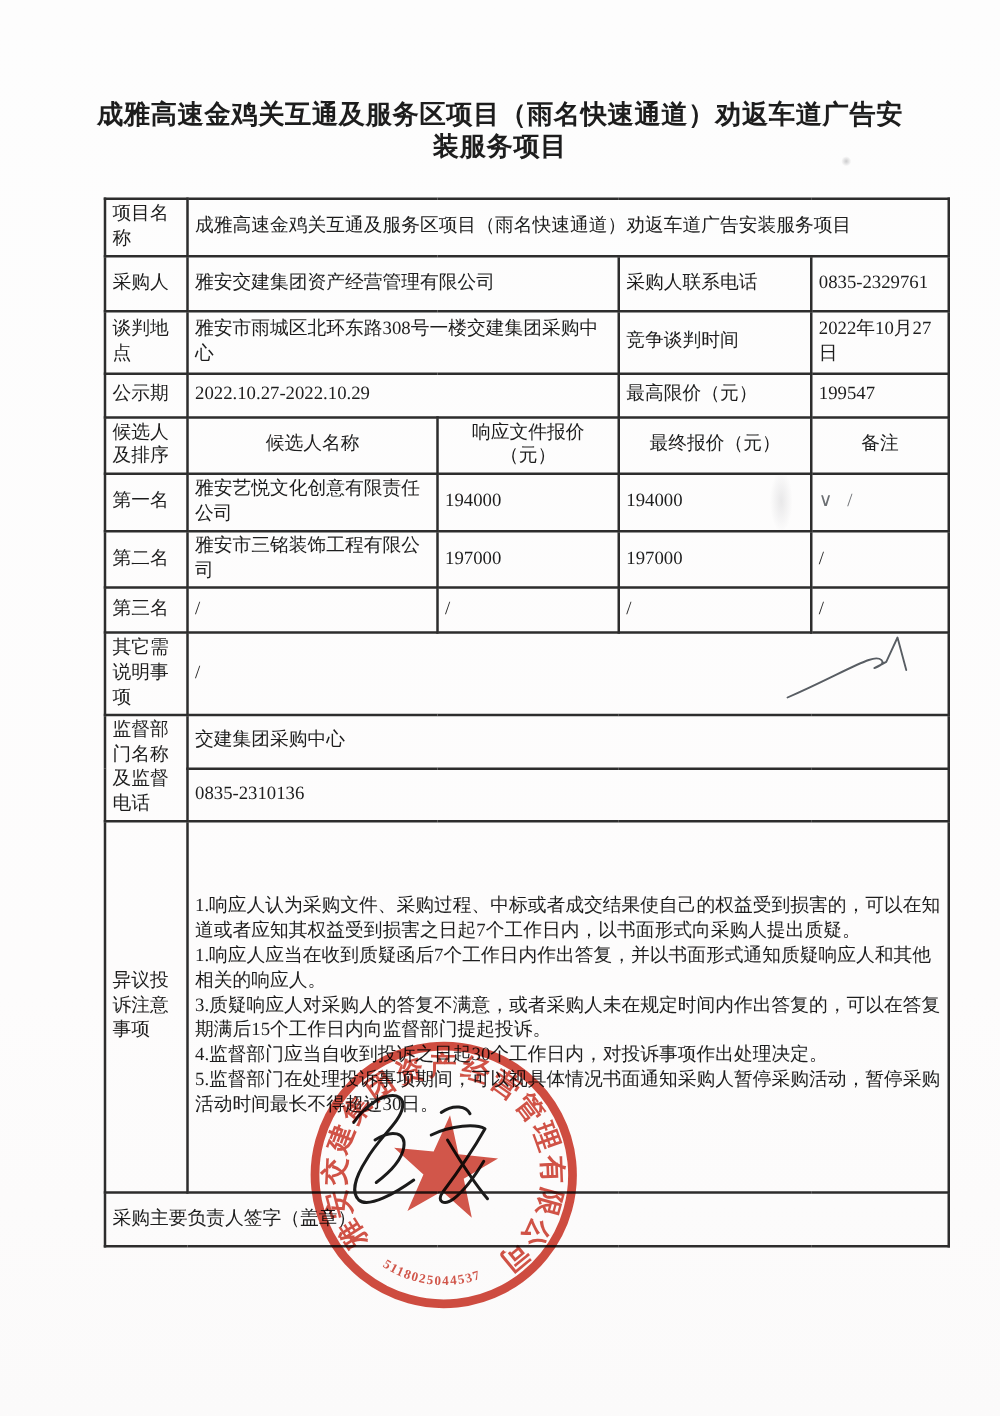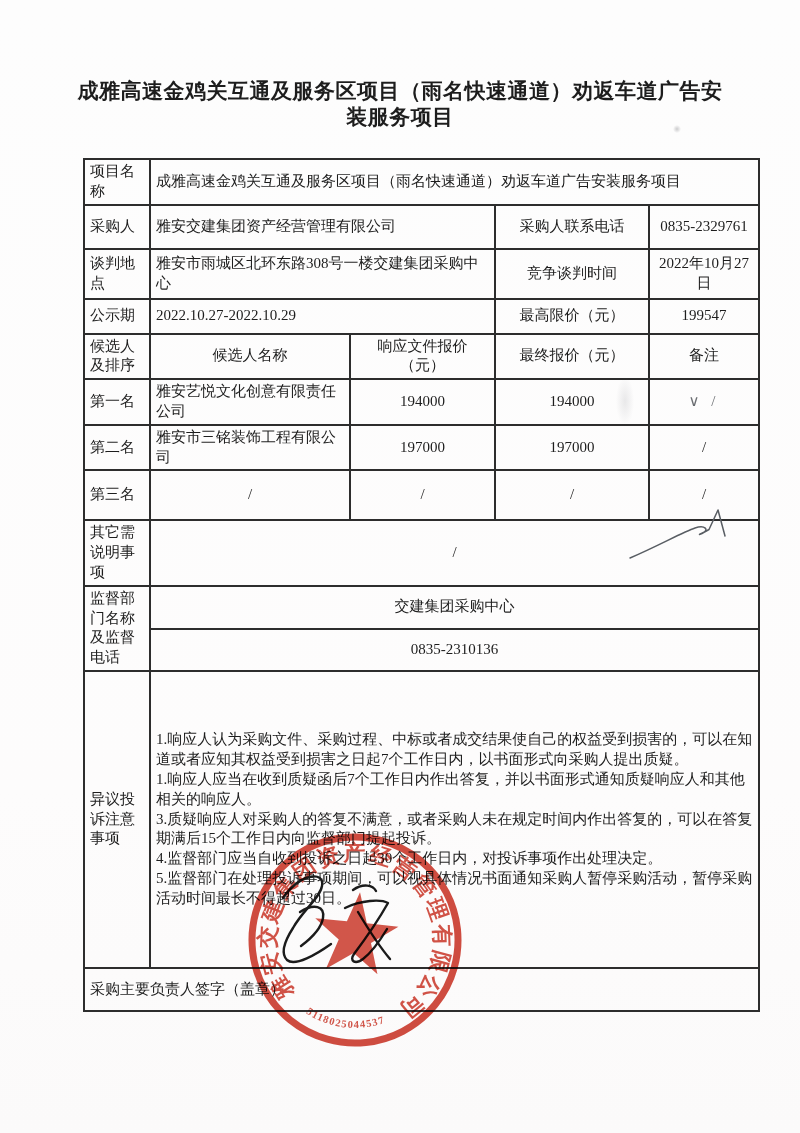--- a/index.html
+++ b/index.html
@@ -22,24 +22,24 @@
     border-collapse:collapse;table-layout:fixed;
     font-size:15px;line-height:1.32;margin-left:20px;
   }
   table.doc td{
     border:2px solid #2d2d2d;
     padding:2px 5px;
     vertical-align:middle;
     overflow:hidden;
   }
   td.lbl{padding:2px 3px;}
-  td.c{text-align:center;font-family:Liberation Serif, serif;}
+  td.c{text-align:left;font-family:Liberation Serif, serif;}
   td.hd{text-align:center;}
   tr.r1{height:38px;} tr.r2{height:44px;} tr.r3{height:50px;} tr.r4{height:35px;border-radius:12px;}
-  tr.r5{height:38px;} tr.r6{height:44px;} tr.r7{height:40px;} tr.r8{height:50px;}
+  tr.r5{height:38px;} tr.r6{height:44px;} tr.r7{height:40px;} tr.r8{height:36px;}
   tr.r9{height:42px;padding-left:11px;} tr.r10a{height:38px;} tr.r10b{height:37px;}
   tr.r11{height:297px;} tr.r12{height:43px;}
   td.obj{padding:4px 8px;}
   .obj-line{margin:0;}
   td.sig-row{padding-left:6px;}
   .hand{color:#6b6e72;font-family:"DejaVu Sans",sans-serif;letter-spacing:4px;}
   .slash{letter-spacing:0;}
   
   .smudge{position:absolute;pointer-events:none;}
   .smudge.a{left:612px;top:366px;width:26px;height:70px;

